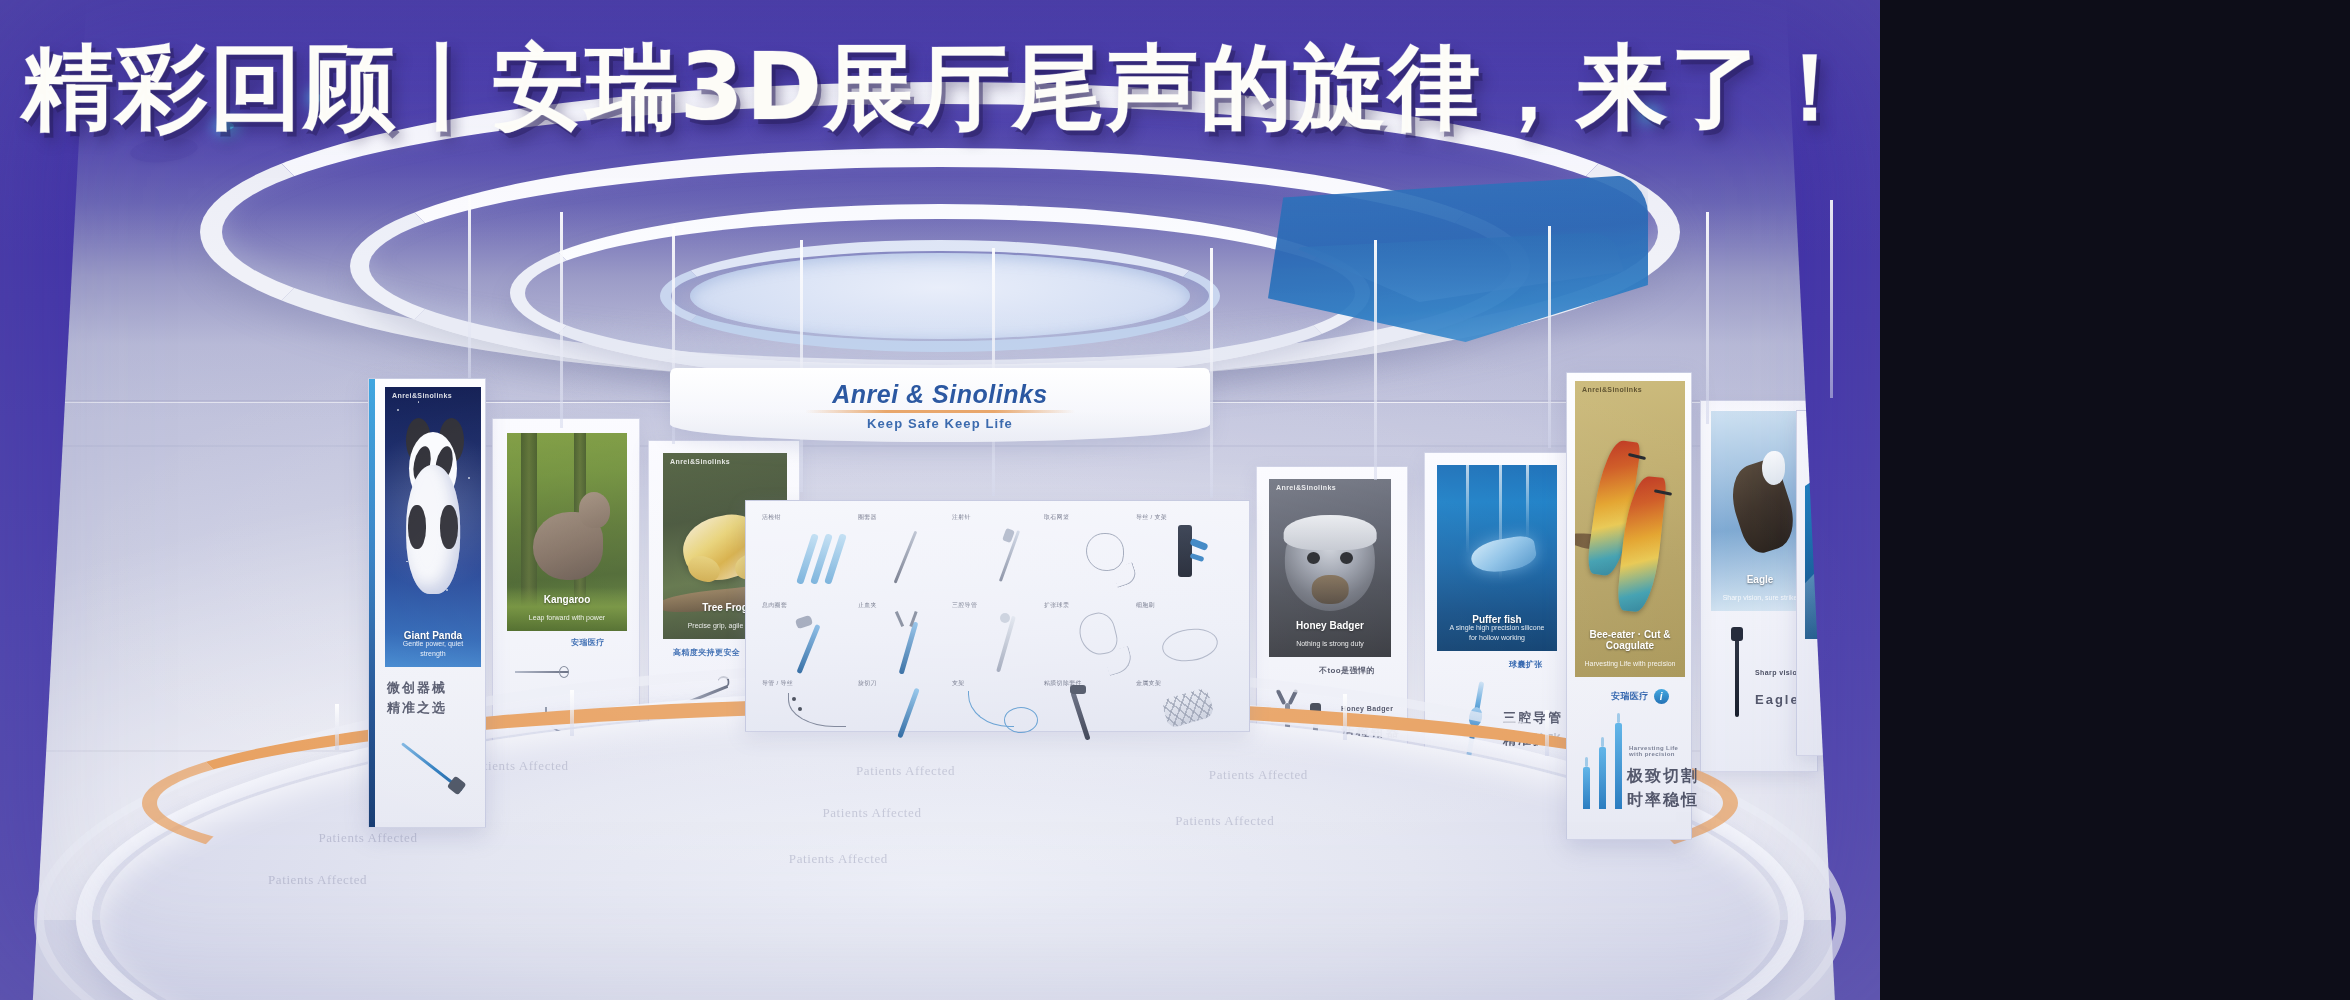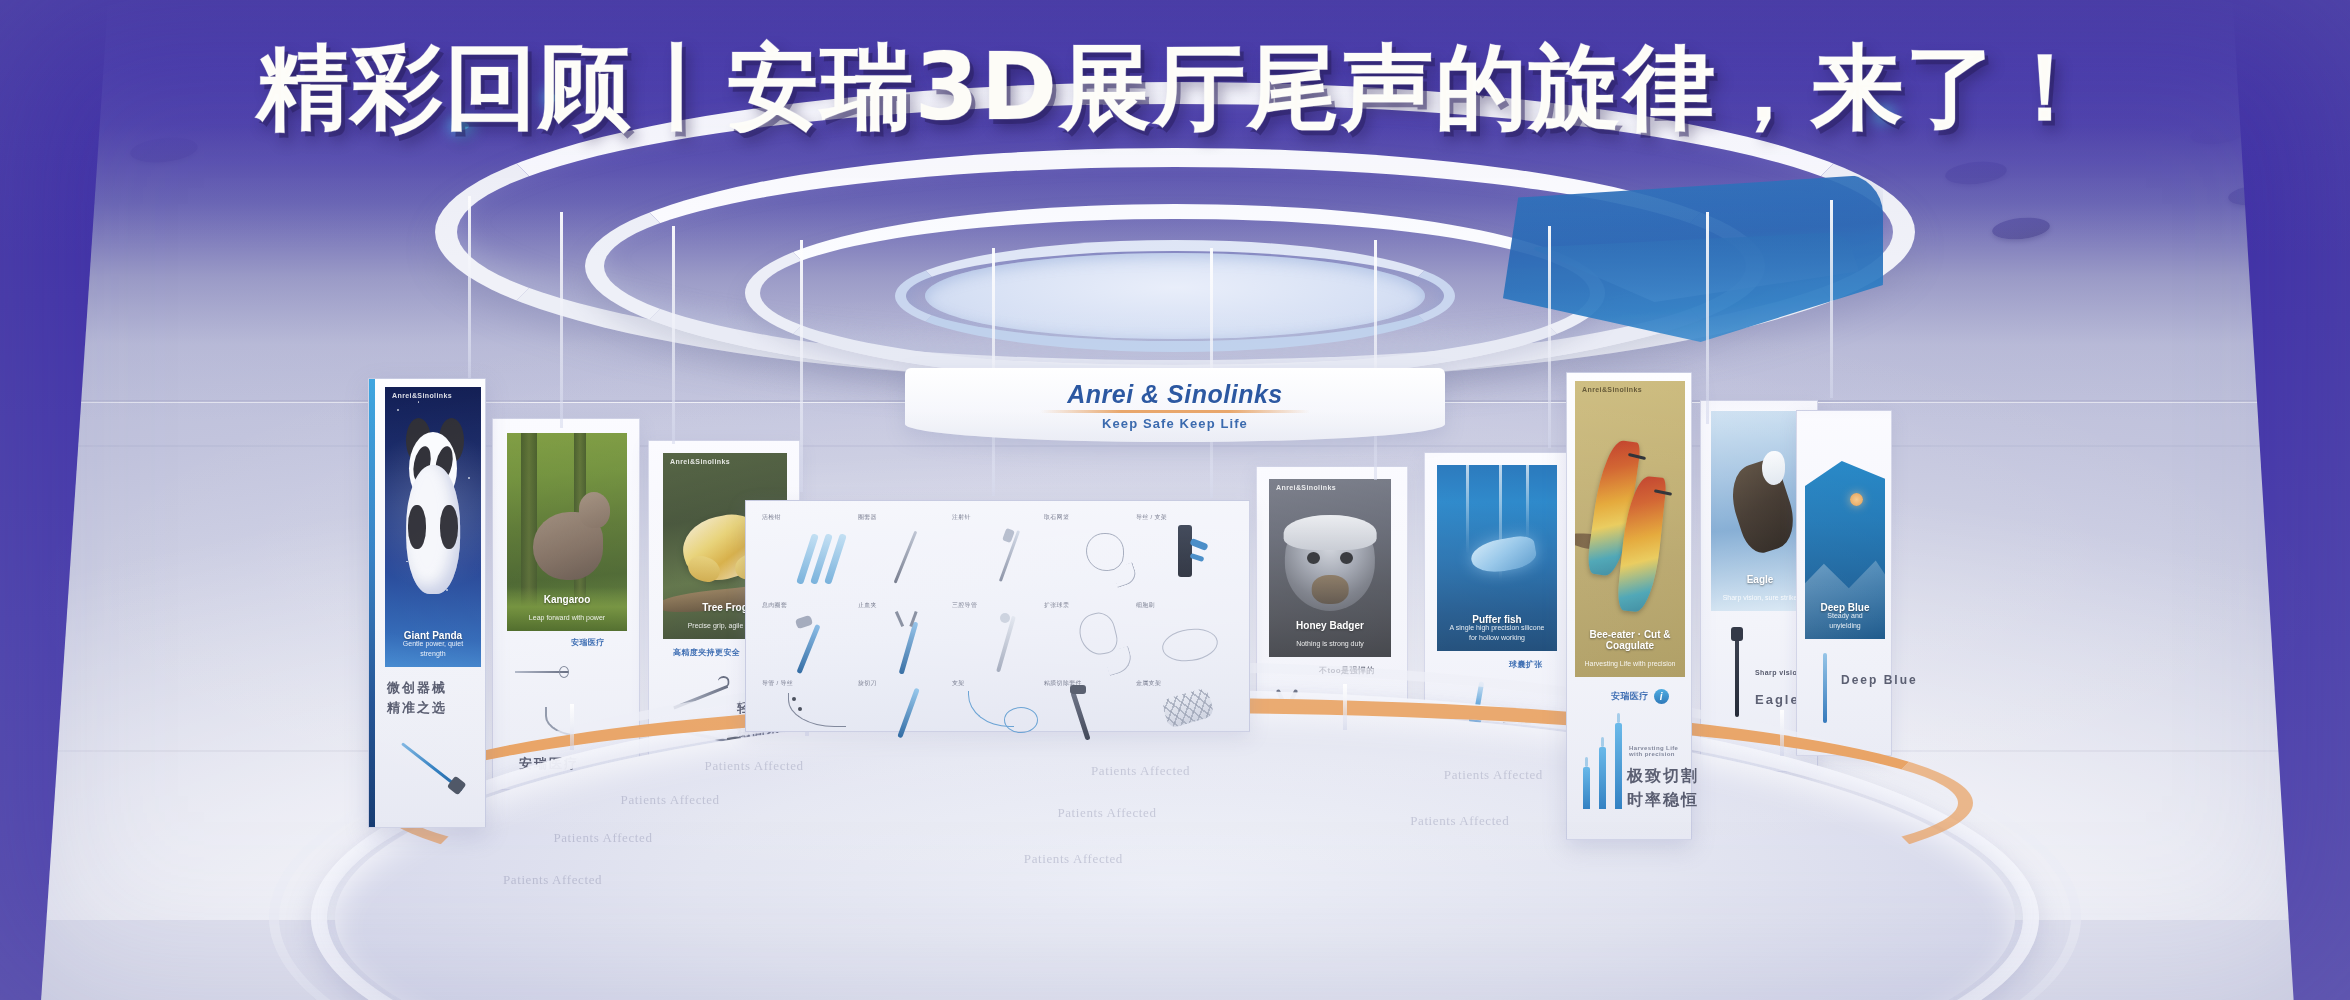--- a/index.html
+++ b/index.html
@@ -2,21 +2,21 @@
 <html><head>
 <meta charset="utf-8">
 <title>Anrei 3D Exhibition Hall Banner</title>
 <style>
   * { margin:0; padding:0; box-sizing:border-box; }
   html,body{ background:#0d0d18; }
   body { font-family:"Liberation Sans","DejaVu Sans",sans-serif; }
 
   .stage{
     position:relative;
-    width:2350px; height:1000px;
+    width:1880px; height:1000px;
     overflow:hidden;
     background:#c9cbe4;
   }
 
   
   .room-bg{
     position:absolute; inset:0;
     background:
       radial-gradient(125% 78% at 50% 96%, #f3f3fa 0%, #e4e5f1 26%, #d2d4e6 52%, #c2c4dd 74%, #b6b9d6 100%);
   }

